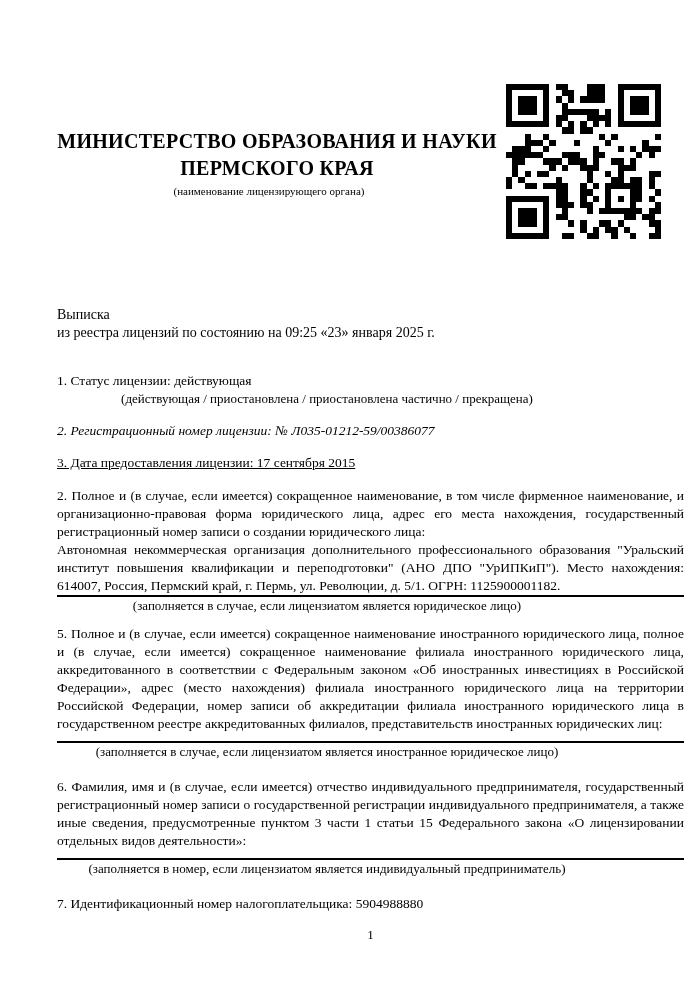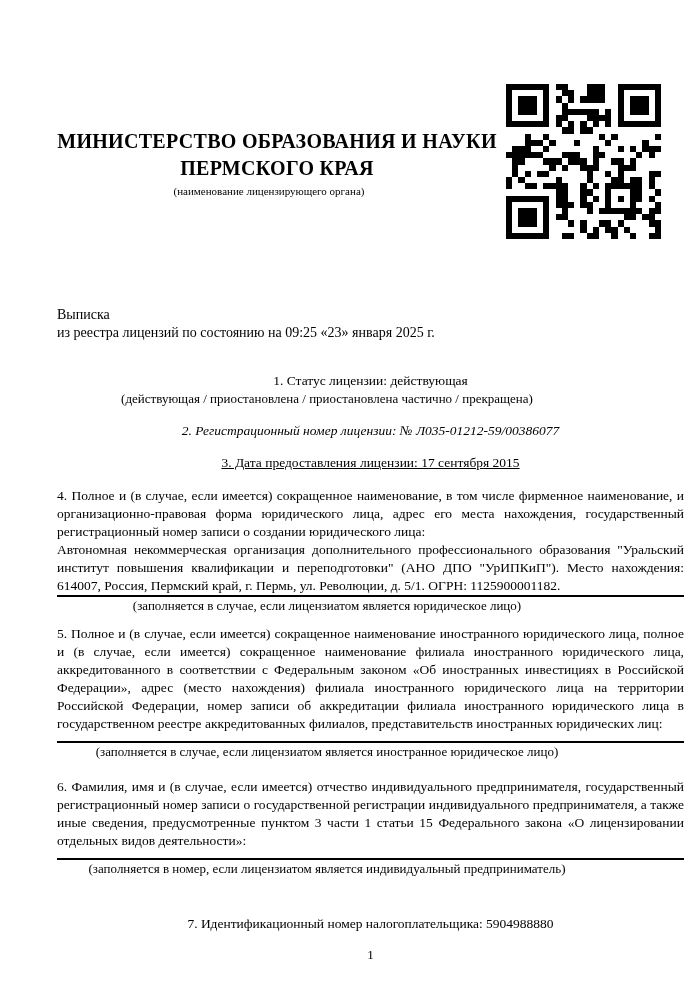--- a/index.html
+++ b/index.html
@@ -49,39 +49,39 @@
     text-align: left;
     font-size: 14px;
     line-height: 18px;
   }
   .content {
     margin: 0 16px 0 57px;
     font-size: 13.5px;
     line-height: 18px;
   }
   .para { text-align: justify; text-justify: inter-word; }
-  .single { text-align: center; }
+  .single { text-align: left; }
   .sub-caption {
     width: 540px;
     text-align: center;
     font-size: 13px;
     line-height: 17px;
   }
   .fill-rule {
     height: 0;
     border-top: 2px solid #000000;
   }
   .pre-rule-gap { height: 8px; }
   .item-1 { margin-top: 30px; }
   .item-2 { margin-top: 15px; font-style: italic; }
   .item-3 { margin-top: 14px; text-decoration: underline; }
   .item-4 { margin-top: 15px; }
   .item-5 { margin-top: 11px; }
   .item-6 { margin-top: 18px; }
-  .item-7 { margin-top: 38px; }
+  .item-7 { margin-top: 18px; }
   .page-number {
     margin-top: 13px;
     text-align: center;
     font-size: 13px;
     line-height: 17px;
   }
 </style>
 </head>
 <body>
 
@@ -404,21 +404,21 @@
 
     <div class="item-2">
       <div class="para single">2. Регистрационный номер лицензии: № Л035-01212-59/00386077</div>
     </div>
 
     <div class="item-3">
       <div class="para single">3. Дата предоставления лицензии: 17 сентября 2015</div>
     </div>
 
     <div class="item-4">
-      <div class="para">4. Полное и (в случае, если имеется) сокращенное наименование, в том числе фирменное наименование, и организационно-правовая форма юридического лица, адрес его места нахождения, государственный регистрационный номер записи о создании юридического лица:</div>
+      <div class="para">2. Полное и (в случае, если имеется) сокращенное наименование, в том числе фирменное наименование, и организационно-правовая форма юридического лица, адрес его места нахождения, государственный регистрационный номер записи о создании юридического лица:</div>
       <div class="para">Автономная некоммерческая организация дополнительного профессионального образования "Уральский институт повышения квалификации и переподготовки" (АНО ДПО "УрИПКиП"). Место нахождения: 614007, Россия, Пермский край, г. Пермь, ул. Революции, д. 5/1. ОГРН: 1125900001182.</div>
       <div class="fill-rule"></div>
       <div class="sub-caption">(заполняется в случае, если лицензиатом является юридическое лицо)</div>
     </div>
 
     <div class="item-5">
       <div class="para">5. Полное и (в случае, если имеется) сокращенное наименование иностранного юридического лица, полное и (в случае, если имеется) сокращенное наименование филиала иностранного юридического лица, аккредитованного в соответствии с Федеральным законом «Об иностранных инвестициях в Российской Федерации», адрес (место нахождения) филиала иностранного юридического лица на территории Российской Федерации, номер записи об аккредитации филиала иностранного юридического лица в государственном реестре аккредитованных филиалов, представительств иностранных юридических лиц:</div>
       <div class="pre-rule-gap"></div>
       <div class="fill-rule"></div>
       <div class="sub-caption">(заполняется в случае, если лицензиатом является иностранное юридическое лицо)</div>

